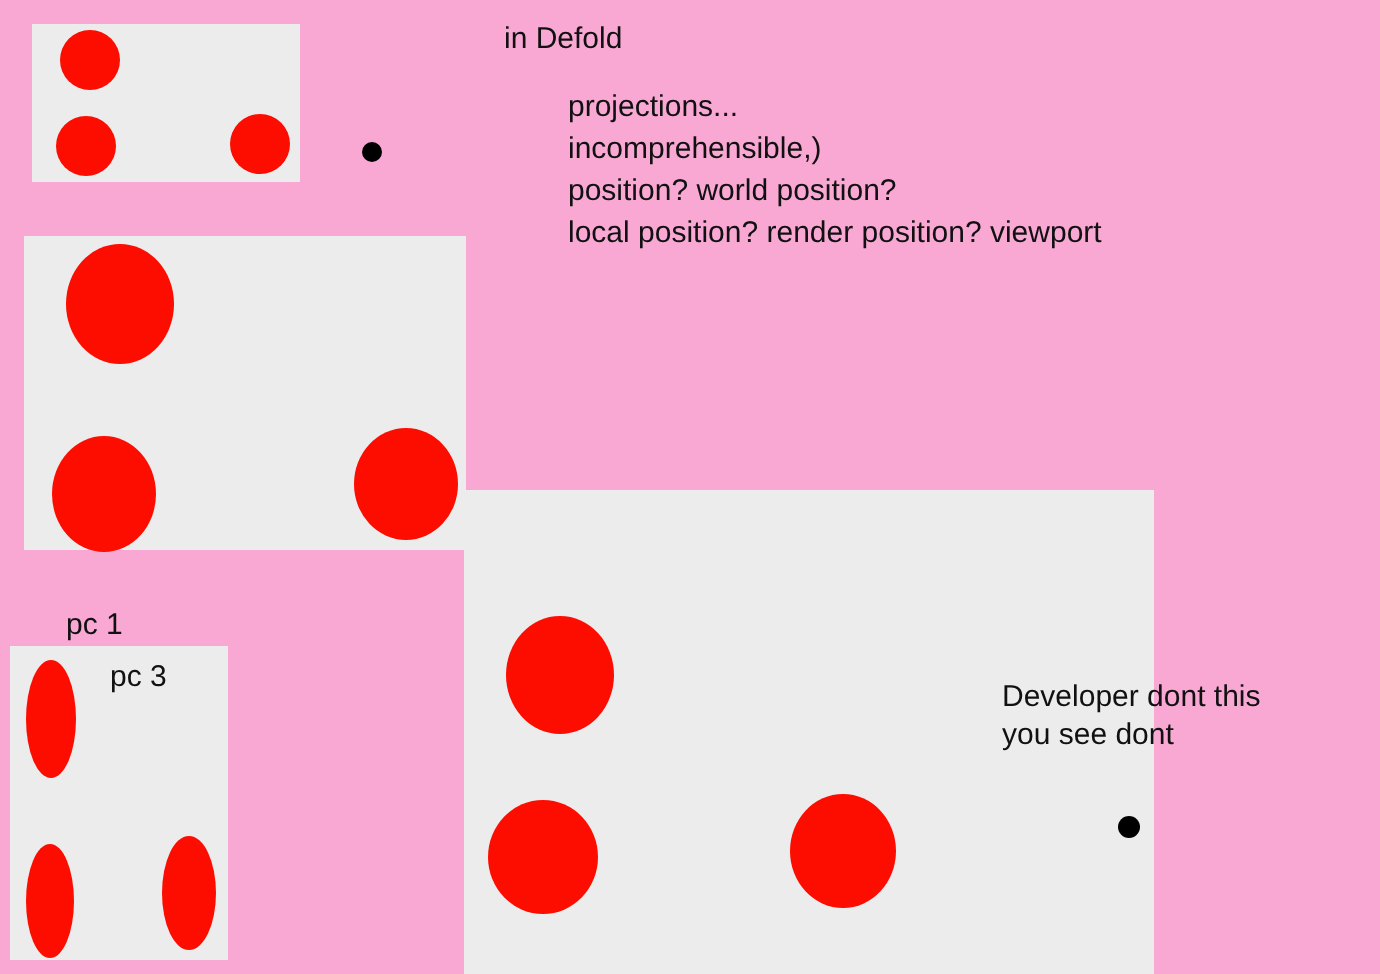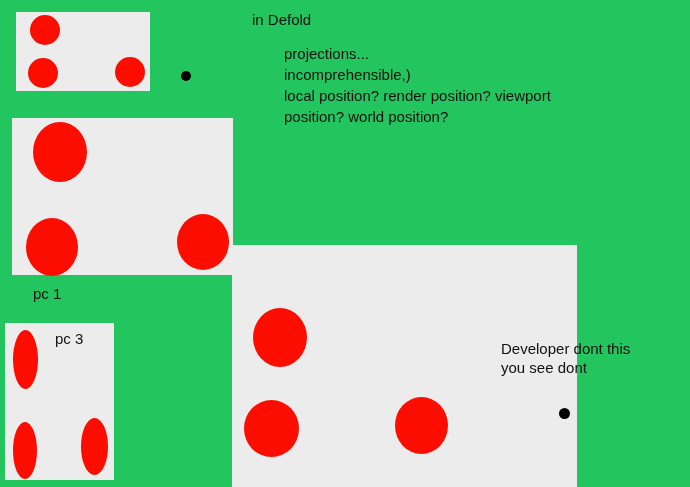--- a/index.html
+++ b/index.html
@@ -57,21 +57,21 @@
   .note-list li {
     margin: 0;
     padding: 0;
     font-size: 15px;
     line-height: 21px;
   }
 </style>
 </head>
 <body>
 
-<div id="canvas" style="width: 690px; height: 487px; background: #22c55e;">
+<div id="canvas" style="width: 690px; height: 487px; background: #f9a8d4;">
 
   <div class="screen-rect" id="screen-0" style="left: 16px; top: 12px; width: 134px; height: 79px; background: rgb(236, 236, 236);"></div>
   <div class="screen-rect" id="screen-1" style="left: 12px; top: 118px; width: 221px; height: 157px; background: rgb(236, 236, 236);"></div>
   <div class="screen-rect" id="screen-2" style="left: 5px; top: 323px; width: 109px; height: 157px; background: rgb(236, 236, 236);"></div>
   <div class="screen-rect" id="screen-3" style="left: 232px; top: 245px; width: 345px; height: 242px; background: rgb(236, 236, 236);"></div>
 
   <div class="dot-red" id="marker-0" style="left: 30px; top: 15px; width: 30px; height: 30px; background: rgb(252, 13, 0);"></div>
   <div class="dot-red" id="marker-1" style="left: 28px; top: 58px; width: 30px; height: 30px; background: rgb(252, 13, 0);"></div>
   <div class="dot-red" id="marker-2" style="left: 115px; top: 57px; width: 30px; height: 30px; background: rgb(252, 13, 0);"></div>
   <div class="dot-red" id="marker-3" style="left: 33px; top: 122px; width: 54px; height: 60px; background: rgb(252, 13, 0);"></div>
@@ -85,26 +85,26 @@
   <div class="dot-red" id="marker-11" style="left: 395px; top: 397px; width: 53px; height: 57px; background: rgb(252, 13, 0);"></div>
 
   <div class="dot-black" id="cursor-0" style="left: 181px; top: 71px; width: 10px; height: 10px; background: rgb(0, 0, 0);"></div>
   <div class="dot-black" id="cursor-1" style="left: 559px; top: 408px; width: 11px; height: 11px; background: rgb(0, 0, 0);"></div>
 
   <div class="note-block" style="left:252px; top:9px; width:420px;">
     <p class="note-title">in Defold</p>
     <ul class="note-list">
       <li>projections...</li>
       <li>incomprehensible,)</li>
+      <li>position? world position?</li>
       <li>local position? render position? viewport</li>
-      <li>position? world position?</li>
     </ul>
   </div>
 
-  <div class="label" style="left:33px; top:284px;">pc 1</div>
+  <div class="label" style="left:33px; top:303px;">pc 1</div>
 
   <div class="label" style="left:45px; top:329px;margin-left:10px;">pc 3</div>
 
 
   <div class="label" style="left:501px; top:339px;">Developer dont this</div>
   <div class="label" style="left:501px; top:358px;">you see dont</div>
 
 </div>
 
 </body></html>

